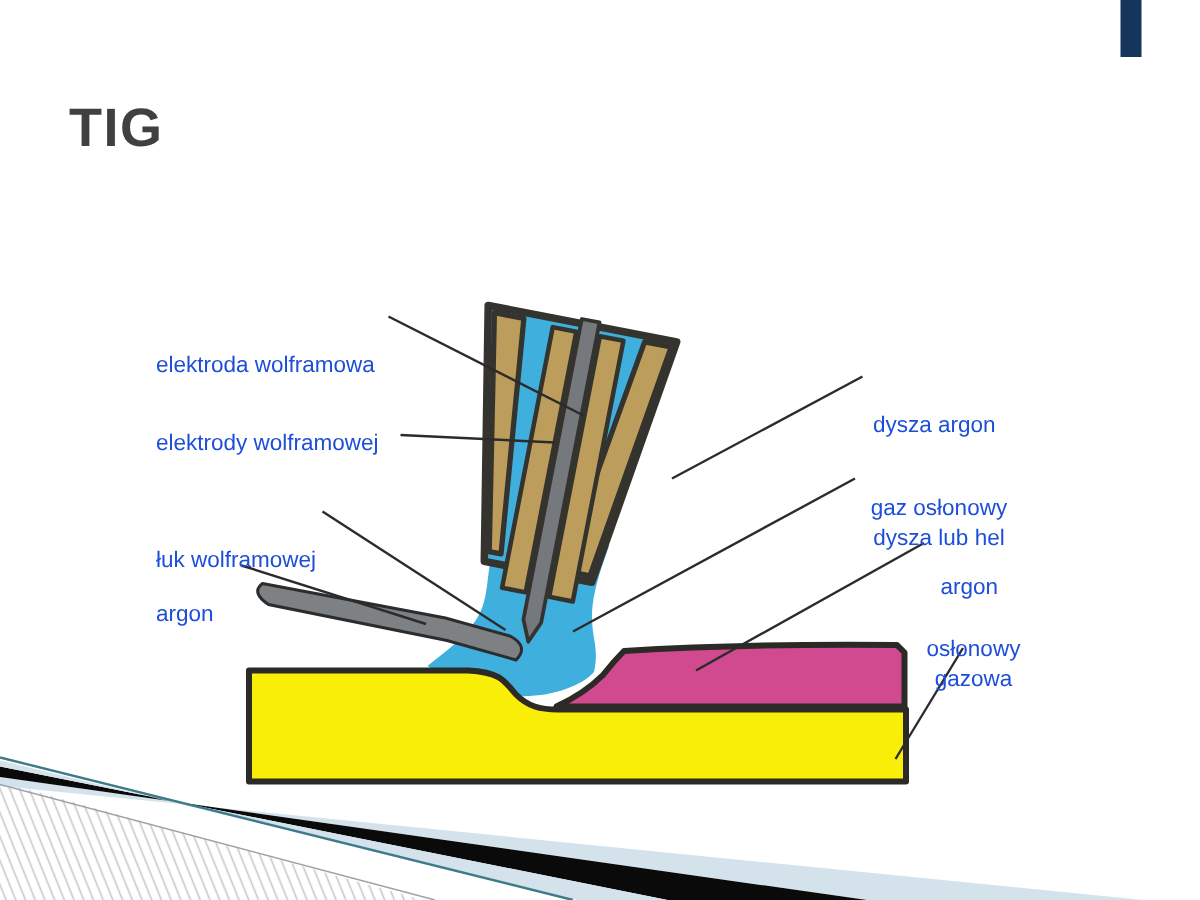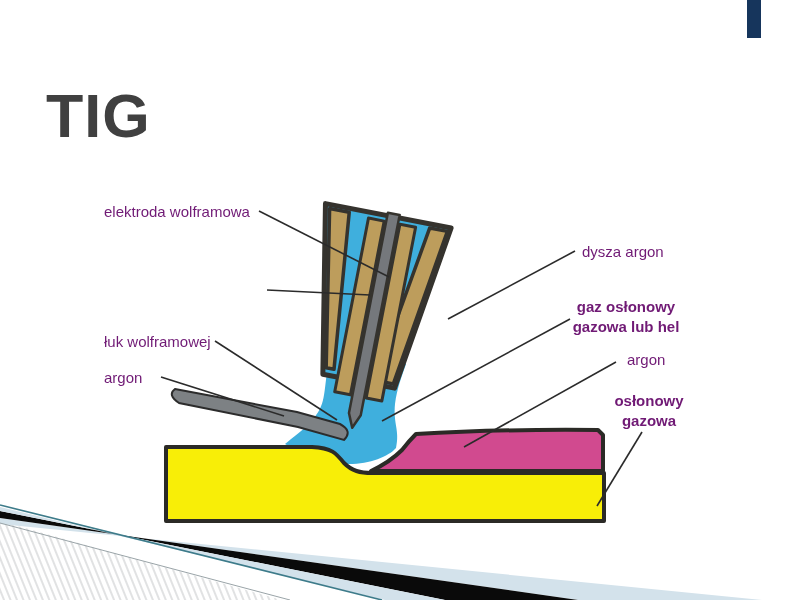--- a/index.html
+++ b/index.html
@@ -1,28 +1,28 @@
 <!DOCTYPE html>
 <html><head>
 <meta charset="utf-8">
 <style>
   html,body{margin:0;padding:0;width:800px;height:600px;background:#ffffff;overflow:hidden;}
   body{font-family:"Liberation Sans", sans-serif;position:relative;}
   .slide-title{
     position:absolute;left:46px;top:40px;
-    font-size:61px;font-weight:bold;color:#404040;letter-spacing:1px;
+    font-size:36px;font-weight:bold;color:#404040;letter-spacing:1px;
   }
   .corner-accent{
     position:absolute;left:747px;top:0px;width:14px;height:38px;background:#16355c;
   }
   .stage{position:absolute;left:0;top:0;width:800px;height:600px;}
   .dlabel{
-    position:absolute;color:#701a75;font-size:15px;line-height:20px;white-space:nowrap;
+    position:absolute;color:#1d4ed8;font-size:15px;line-height:20px;white-space:nowrap;margin-top:32px;
   }
-  .dlabel.center{text-align:center;white-space:normal;font-weight:bold;}
+  .dlabel.center{text-align:center;white-space:normal;}
 </style>
 </head>
 <body>
 
 <h1 class="slide-title">TIG</h1>
 
 <div class="corner-accent"></div>
 
 <svg class="stage" width="800" height="600" viewBox="0 0 800 600">
   <defs>
@@ -72,37 +72,38 @@
     <line x1="616" y1="362" x2="464" y2="447"></line>
     <line x1="642" y1="432" x2="597" y2="506"></line>
   </g>
 </svg>
 
 <div class="dlabel" style="left:104px;top:202px">
   <span>elektroda wolframowa</span>
 </div>
 
 <div class="dlabel" style="left:104px;top:254px">
+  <div>elektrody wolframowej</div>
 </div>
 
 <div class="dlabel" style="left:104px;top:332px">
   <span>łuk wolframowej</span>
 </div>
 
 <div class="dlabel" style="left:104px;top:368px">
   <span>argon</span>
 </div>
 
 <div class="dlabel" style="left:582px;top:242px">
   <span>dysza argon</span>
 </div>
 
 <div class="dlabel center" style="left:570px;top:297px;width:112px">
   <div>gaz osłonowy</div>
-  <div>gazowa lub hel</div>
+  <div>dysza lub hel</div>
 </div>
 
 <div class="dlabel" style="left:627px;top:350px">
   <span>argon</span>
 </div>
 
 <div class="dlabel center" style="left:612px;top:391px;width:74px">
   <div>osłonowy</div>
   <div>gazowa</div>
 </div>

